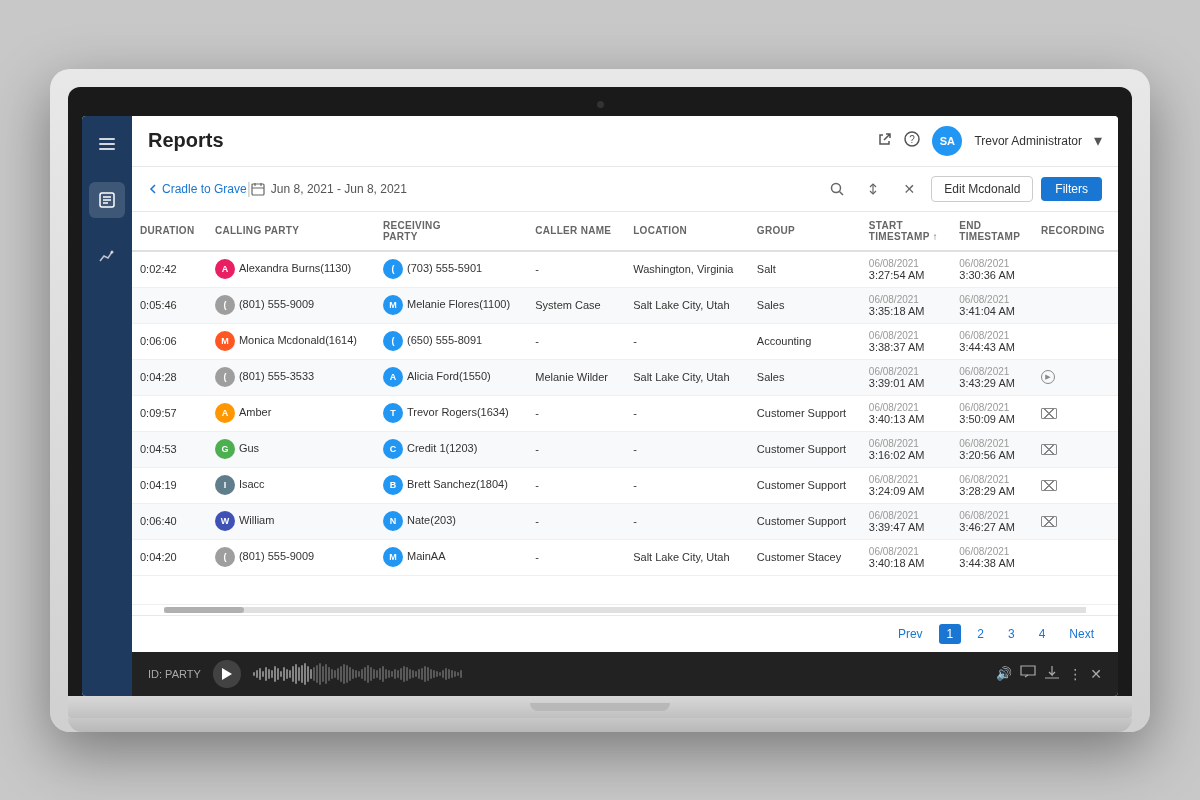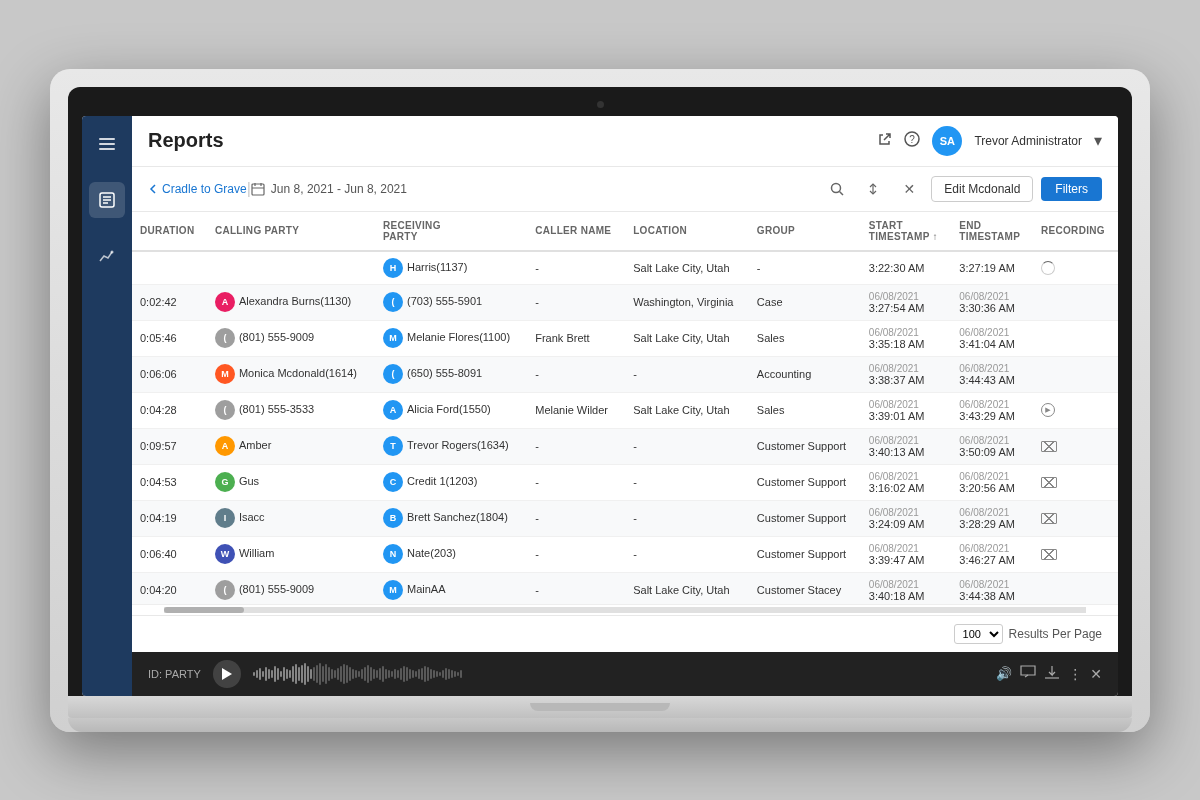--- a/index.html
+++ b/index.html
@@ -448,47 +448,36 @@
                   <th>RECEIVING<br>PARTY</th>
                   <th>CALLER NAME</th>
                   <th>LOCATION</th>
                   <th>GROUP</th>
                   <th style="cursor:pointer">START<br>TIMESTAMP ↑</th>
                   <th>END<br>TIMESTAMP</th>
                   <th>RECORDING</th>
                 </tr>
               </thead>
               <tbody id="table-body">
-              <tr>
-                    <td></td>
-                    <td></td>
-                    <td><span class="cell-avatar" style="background: rgb(33, 150, 243);">H</span>Harris(1137)</td>
-                    <td>-</td>
-                    <td>Salt Lake City, Utah</td>
-                    <td>-</td>
-                    <td>3:22:30 AM</td>
-                    <td>3:27:19 AM</td>
-                    <td><span class="icon-loading"></span></td>
-                  </tr>
                   <tr>
                     <td>0:02:42</td>
                     <td><span class="cell-avatar" style="background: rgb(233, 30, 99);">A</span>Alexandra Burns(1130)</td>
                     <td><span class="cell-avatar" style="background: rgb(33, 150, 243);">(</span>(703) 555-5901</td>
                     <td>-</td>
                     <td>Washington, Virginia</td>
-                    <td>Case</td>
+                    <td>Salt</td>
                     <td><span style="display:block;font-size:10px;color:#999">06/08/2021</span><span>3:27:54 AM</span></td>
                     <td><span style="display:block;font-size:10px;color:#999">06/08/2021</span><span>3:30:36 AM</span></td>
                     <td></td>
                   </tr>
                   <tr>
                     <td>0:05:46</td>
                     <td><span class="cell-avatar" style="background: rgb(158, 158, 158);">(</span>(801) 555-9009</td>
                     <td><span class="cell-avatar" style="background: rgb(33, 150, 243);">M</span>Melanie Flores(1100)</td>
-                    <td>Frank Brett</td>
+                    <td>System Case</td>
                     <td>Salt Lake City, Utah</td>
                     <td>Sales</td>
                     <td><span style="display:block;font-size:10px;color:#999">06/08/2021</span><span>3:35:18 AM</span></td>
                     <td><span style="display:block;font-size:10px;color:#999">06/08/2021</span><span>3:41:04 AM</span></td>
                     <td></td>
                   </tr>
                   <tr>
                     <td>0:06:06</td>
                     <td><span class="cell-avatar" style="background: rgb(255, 87, 34);">M</span>Monica Mcdonald(1614)</td>
                     <td><span class="cell-avatar" style="background: rgb(33, 150, 243);">(</span>(650) 555-8091</td>
@@ -570,27 +559,27 @@
           </div>
 
           <div style="padding: 2px 16px; background:#fff; border-top:1px solid #eee;">
             <div class="scroll-bar-h">
               <div class="scroll-thumb"></div>
             </div>
           </div>
 
           <div class="pagination-bar">
             <div class="pagination-left"></div>
-            <div class="pagination-right">
-              <select class="per-page-select">
-                <option>100</option>
-                <option>50</option>
-                <option>25</option>
-              </select>
-              <span>Results Per Page</span>
+            <div class="pagination-center">
+              <button class="page-btn">Prev</button>
+              <button class="page-btn active">1</button>
+              <button class="page-btn">2</button>
+              <button class="page-btn">3</button>
+              <button class="page-btn">4</button>
+              <button class="page-btn">Next</button>
             </div>
           </div>
 
           <div class="player-bar">
             <span class="player-id">ID: PARTY</span>
             <div class="player-play-btn">
               <svg width="10" height="12" viewBox="0 0 10 12">
                   <polygon points="0,0 10,6 0,12" fill="#fff"></polygon>
                 </svg>
             </div>

